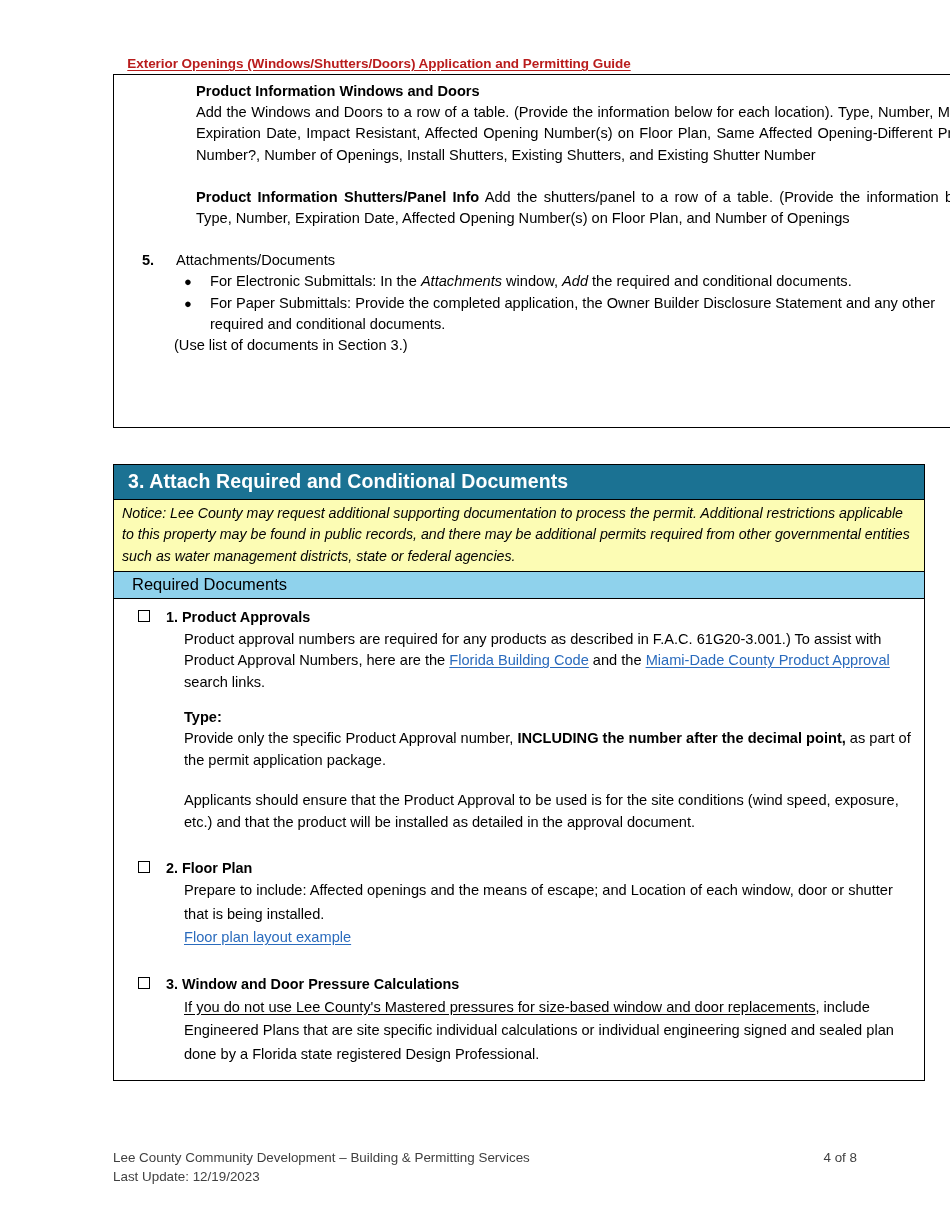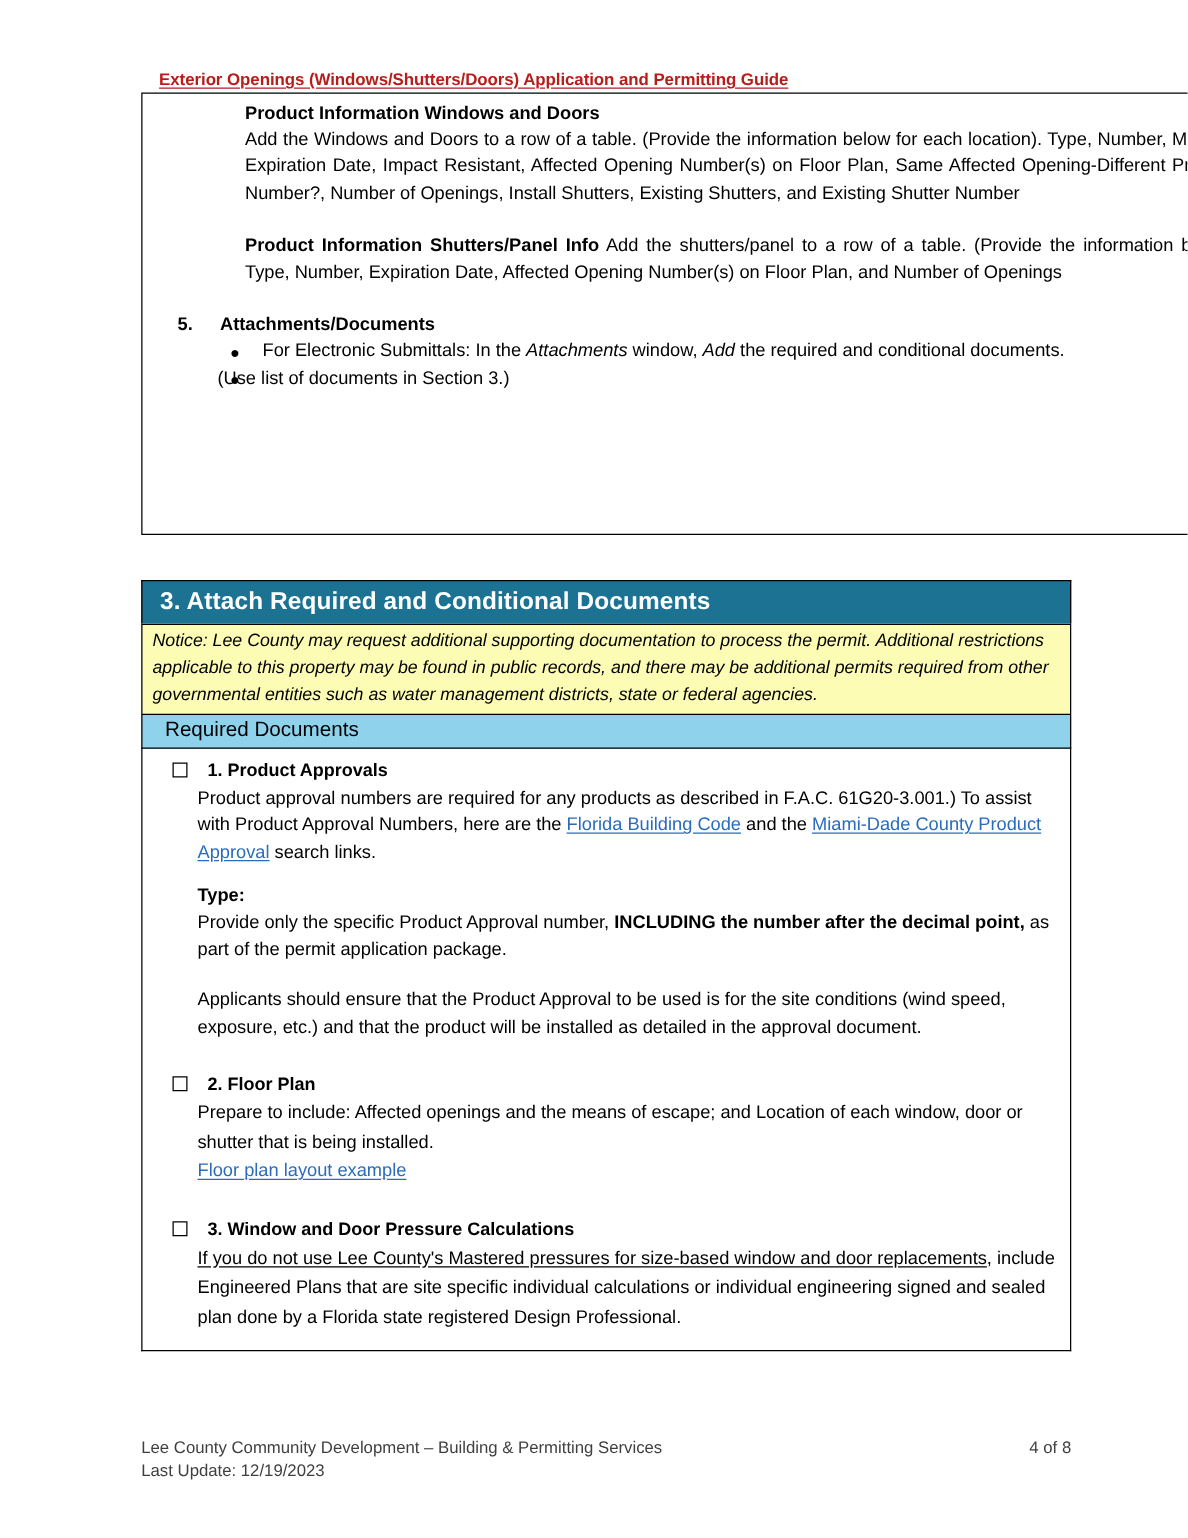--- a/index.html
+++ b/index.html
@@ -74,21 +74,21 @@
   }
   .num-marker {
     position: absolute;
     left: 0;
     top: 0;
     font-weight: bold;
     width: 26px;
   }
   .num-text {
     margin-left: 34px;
-    font-weight: bold;
+    font-weight: normal;
     margin-top: 36px;
   }
 
   
   .bul-item {
     position: relative;
     margin-left: 60px;
     padding-left: 28px;
     line-height: 21.2px;
   }
@@ -99,21 +99,21 @@
     font-size: 13px;
     line-height: 21.2px;
   }
   .note-line { margin-left: 52px; }
 
   
   .sec3 {
     position: absolute;
     left: 113px;
     top: 464px;
-    width: 744px;
+    width: 812px;
     box-sizing: border-box;
   }
   .sec3-title {
     background: #1b7293;
     color: #ffffff;
     font-size: 19.5px;
     font-weight: bold;
     padding: 5px 0 6px 14px;
     border: 1.6px solid #000;
     border-bottom: none;
@@ -161,21 +161,21 @@
     width: 12px;
     height: 12px;
     border: 1.6px solid #000;
     box-sizing: border-box;
   }
   .chk-label {
     font-weight: bold;
     font-size: 14.4px;
   }
   .chk-body {
-    margin-left: 36px;
+    margin-left: 62px;
     font-size: 14.6px;
     line-height: 21.6px;
   }
   .chk-body.loose { line-height: 23.6px; }
 
   a.link {
     color: #2a6bbd;
     text-decoration: underline;
     text-underline-offset: 1.5px;
   }
@@ -229,20 +229,21 @@
         <span class="num-text">Attachments/Documents</span>
       </div>
 
       <div class="bul-item">
         <span class="bul-dot">●</span>
         <span>For Electronic Submittals: In the </span><span class="ital">Attachments</span><span> window, </span><span class="ital">Add</span><span> the required and conditional documents.</span>
       </div>
 
       <div class="bul-item">
         <span class="bul-dot">●</span>
+        <span>For Paper Submittals: Provide the completed application, the Owner Builder Disclosure Statement and any other required and conditional documents.</span>
       </div>
 
       <div class="para left note-line">(Use list of documents in Section 3.)</div>
 
     </div>
   </div>
 
   <div class="sec3">
 
     <div class="sec3-title">3. Attach Required and Conditional Documents</div>

